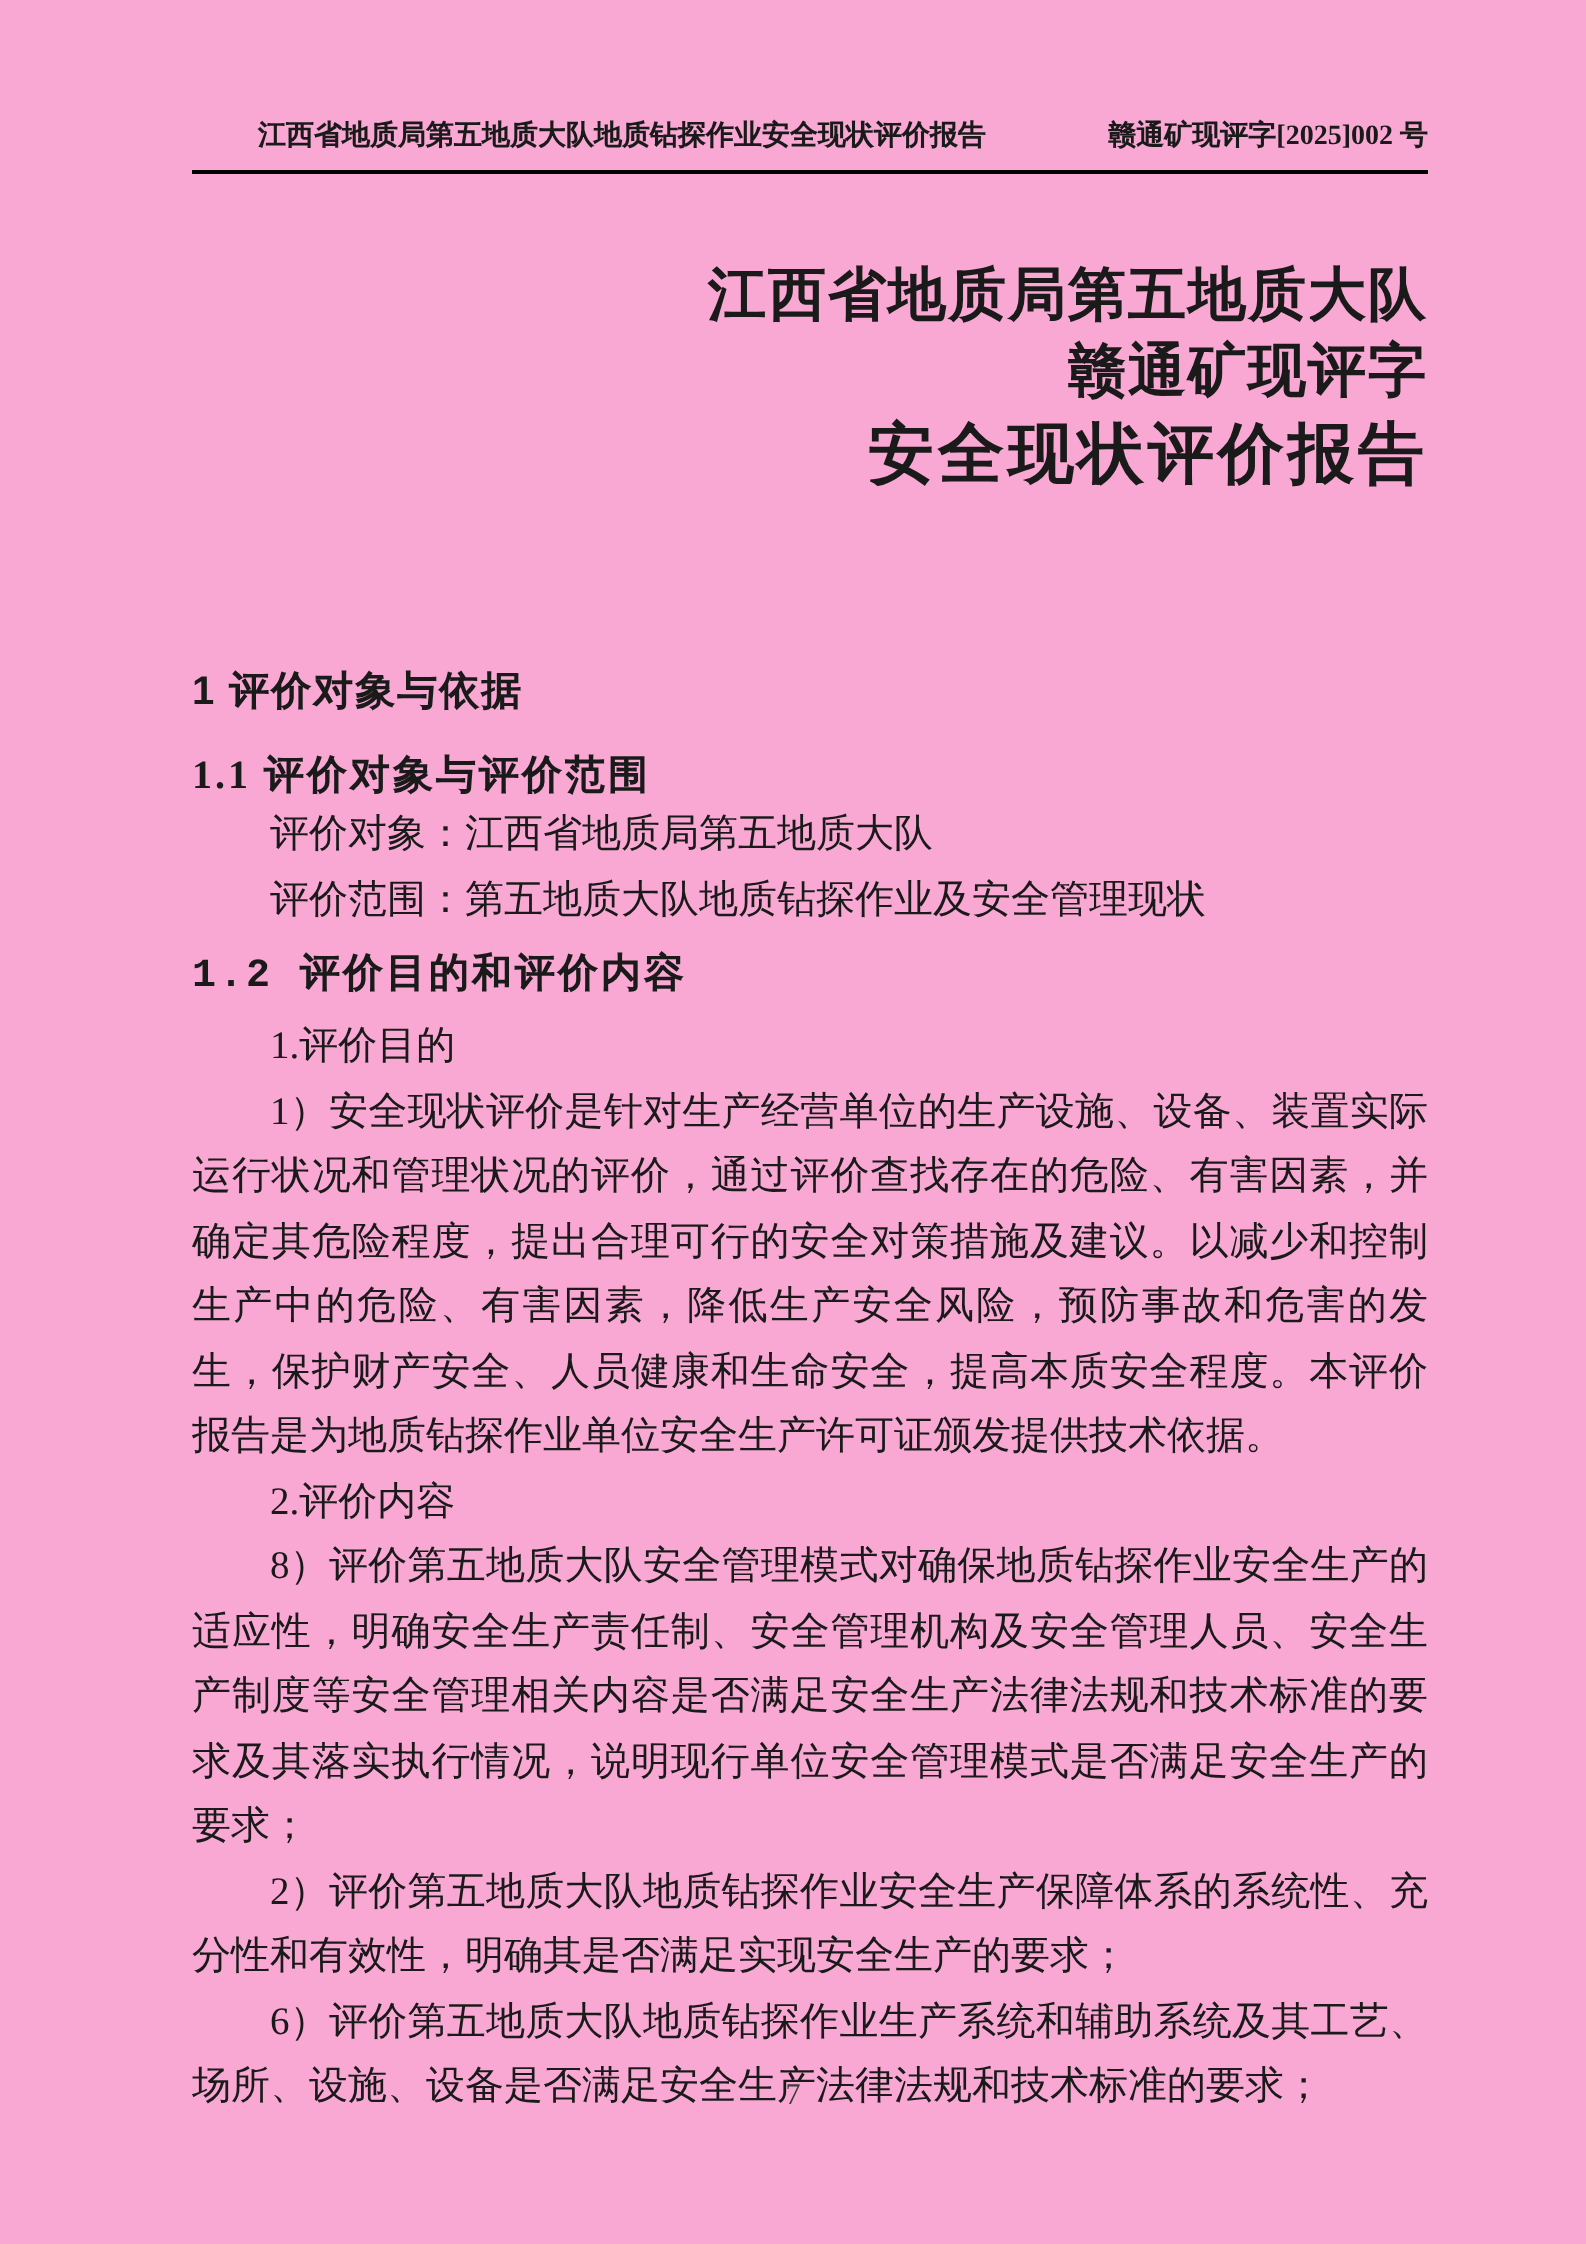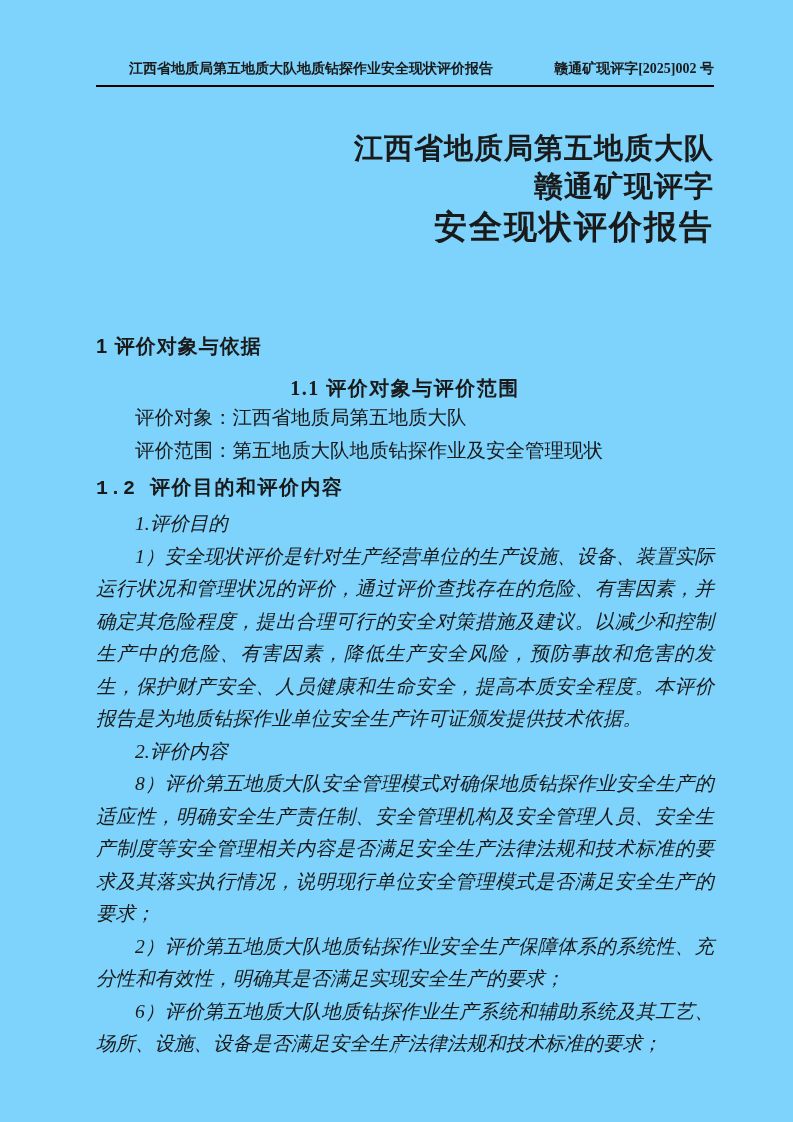--- a/index.html
+++ b/index.html
@@ -1,19 +1,19 @@
 <!DOCTYPE html>
 <html><head>
 <meta charset="utf-8">
 <style>
   * { margin:0; padding:0; box-sizing:border-box; }
   html,body { background:#ffffff; }
   .page {
     position:relative; width:793px; height:1122px; margin:0 auto;
-    background:#7dd3fc; overflow:hidden;
+    background:#f9a8d4; overflow:hidden;
     font-family:"Liberation Serif","DejaVu Serif",serif;
     color:#1a1a1a;
   }
   .content { position:absolute; left:96px; top:60px; width:618px; }
 
   .doc-header {
     display:flex; justify-content:space-between; align-items:flex-end;
     font-size:14px; font-weight:700; line-height:18px;
     border-bottom:2.5px solid #000; padding-bottom:7px;
   }
@@ -25,28 +25,28 @@
   .cover-main {
     font-size:33px; font-weight:700; line-height:44px; letter-spacing:2px;
     font-family:"Liberation Sans","DejaVu Sans",sans-serif;
   }
 
   .h1 {
     margin-top:84px; font-size:20px; font-weight:700; line-height:26px;
     font-family:"Liberation Sans","DejaVu Sans",sans-serif; letter-spacing:1px;
   }
   .h2 { font-size:20px; font-weight:700; line-height:28px; letter-spacing:1.5px; }
-  .h2-first { margin-top:15px;text-align:center; }
+  .h2-first { margin-top:15px; }
   .h2-second { margin-top:8px;font-family:Liberation Mono, monospace; }
 
   .kv-lines { font-size:19.5px; line-height:32.5px; }
   .kv-lines .kv-line { text-indent:2em; }
 
   .body-flow { margin-top:5px; font-size:19.5px; line-height:32.5px; }
-  .body-flow p { margin:0; text-indent:2em; text-align:justify;font-style:italic; }
+  .body-flow p { margin:0; text-indent:2em; text-align:justify; }
 
   .footer-page {
     position:absolute; left:0; width:793px; top:1038px;
     text-align:center; font-size:15px; color:#3c3c3c; line-height:20px;
   }
 </style>
 </head>
 <body>
 
 <div class="page">

